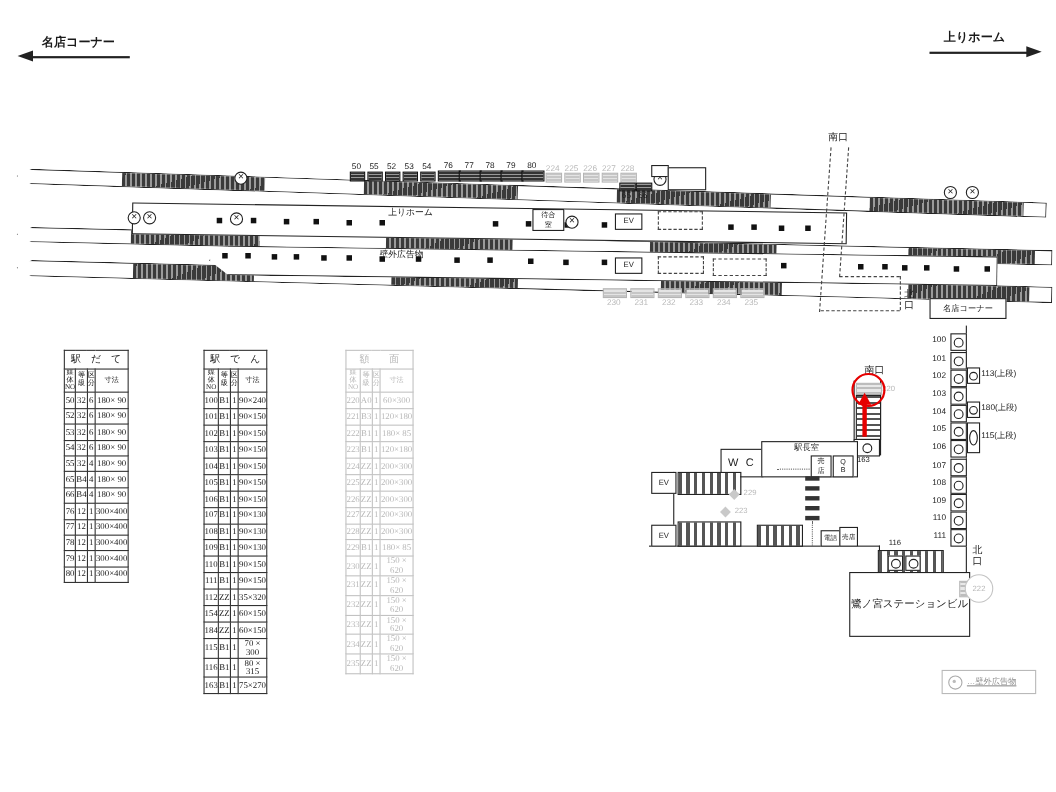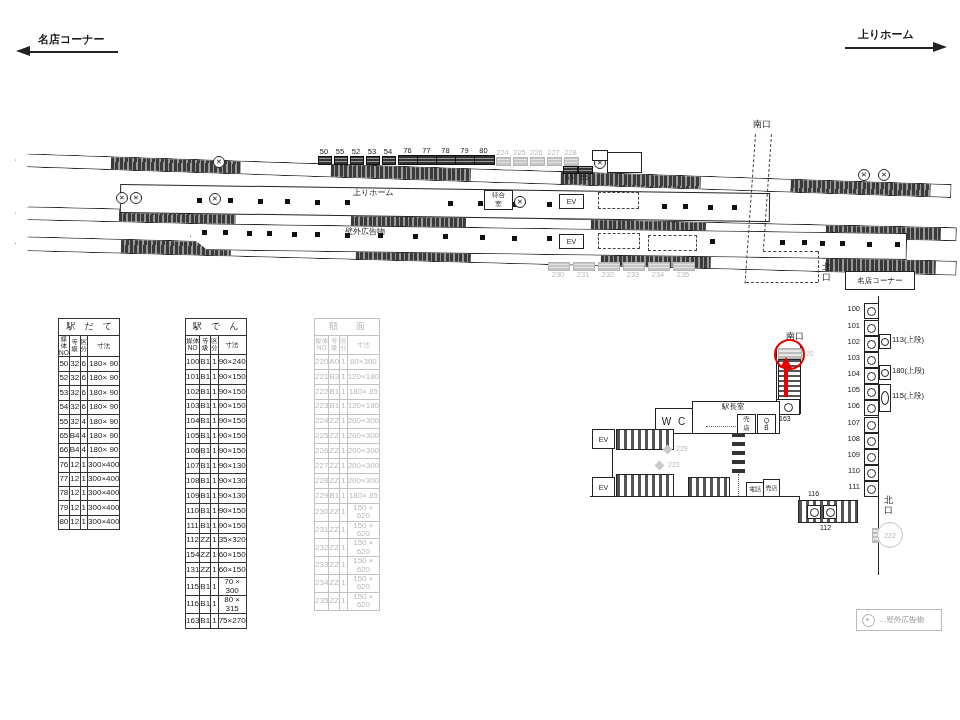--- a/index.html
+++ b/index.html
@@ -29,21 +29,21 @@
   .dashh{position:absolute;height:0;border-top:1.5px dashed #444;}
   .dotv{position:absolute;width:0;border-left:1px dotted #666;}
   .doth{position:absolute;height:0;border-top:1px dotted #666;}
   .stairH{position:absolute;border:1px solid #222;background:repeating-linear-gradient(90deg,#555 0 3px,#fff 3px 7px);}
   .stairV{position:absolute;border:1px solid #222;background:repeating-linear-gradient(180deg,#555 0 2px,#fff 2px 5px);}
   .grayhatch{position:absolute;background:repeating-linear-gradient(0deg,#bdbdbd 0 2px,#e8e8e8 2px 4px);border:1px solid #b5b5b5;}
   .gtxt{color:#b9b9b9;}
   .circle{position:absolute;border:1px solid #222;border-radius:50%;background:#fff;}
   .wedge{position:absolute;width:7px;height:7px;background:#c9c9c9;transform:rotate(45deg);}
   .tableWrap{position:absolute;}
-  .tableWrap table{border-collapse:collapse;table-layout:fixed;}
+  .tableWrap table{border-collapse:collapse;table-layout:fixed;font-family:Liberation Serif, serif;}
   .tableWrap td{border:1px solid #333;font-size:8px;text-align:center;padding:0;line-height:1.05;
                 overflow:hidden;white-space:pre-line;}
   .tableWrap .ttl{font-size:9px;height:16px;}
   .tableWrap .hdr{font-size:6.5px;height:18px;}
   .tableWrap.grayt td{color:#b8b8b8;border-color:#c2c2c2;}
   .arrowheadL{position:absolute;width:0;height:0;border-top:5px solid transparent;border-bottom:5px solid transparent;border-right:14px solid #222;}
   .arrowheadR{position:absolute;width:0;height:0;border-top:5px solid transparent;border-bottom:5px solid transparent;border-left:14px solid #222;}
   .redcircle{position:absolute;width:27px;height:27px;border:2.5px solid #e60000;border-radius:50%;z-index:9;}
   .redline{position:absolute;width:3.5px;background:#e60000;z-index:9;}
   .redhead{position:absolute;width:0;height:0;border-left:6px solid transparent;border-right:6px solid transparent;border-bottom:11px solid #e60000;z-index:9;}
@@ -382,21 +382,21 @@
               <td style="width: 18px; height: 13.9px;">1</td>
               <td style="width: 57px; height: 13.9px;">35×320</td>
             </tr>
             <tr>
               <td style="width: 26px; height: 13.9px;">154</td>
               <td style="width: 20px; height: 13.9px;">ZZ</td>
               <td style="width: 18px; height: 13.9px;">1</td>
               <td style="width: 57px; height: 13.9px;">60×150</td>
             </tr>
             <tr>
-              <td style="width: 26px; height: 13.9px;">131</td>
+              <td style="width: 26px; height: 13.9px;">184</td>
               <td style="width: 20px; height: 13.9px;">ZZ</td>
               <td style="width: 18px; height: 13.9px;">1</td>
               <td style="width: 57px; height: 13.9px;">60×150</td>
             </tr>
             <tr>
               <td style="width: 26px; height: 13.9px;">115</td>
               <td style="width: 20px; height: 13.9px;">B1</td>
               <td style="width: 18px; height: 13.9px;">1</td>
               <td style="width: 57px; height: 13.9px;">70 × 300</td>
             </tr>
@@ -626,27 +626,28 @@
     <div class="stairH" style="left:798px;top:500px;width:58px;height:21px;">
       <div class="boxed" style="left:8px;top:4px;width:12px;height:12px;border-width:1px;">
         <div class="circle" style="position:static;width:7px;height:7px;"></div>
       </div>
       <div class="boxed" style="left:24px;top:4px;width:12px;height:12px;border-width:1px;">
         <div class="circle" style="position:static;width:7px;height:7px;"></div>
       </div>
     </div>
     <div class="txt" style="left:820px;top:524px;font-size:7px;">112</div>
 
+    <div class="boxed" style="left:772px;top:520px;width:108px;height:57px;font-size:9.5px;">鷺ノ宮ステーションビル</div>
 
     <div class="grayhatch" style="left:872px;top:528px;width:8px;height:13px;"></div>
     <div class="circle" style="left:877px;top:522px;width:24px;height:24px;border-color:#c4c4c4;display:flex;align-items:center;justify-content:center;">
       <span class="gtxt" style="font-size:7px;">222</span>
     </div>
   </div>
 
   <div class="abs" style="left:856px;top:609px;width:86px;height:22px;border:1px solid #b9b9b9;display:flex;align-items:center;gap:4px;padding-left:5px;box-sizing:border-box;">
     <span style="width:11px;height:11px;border:1.3px solid #aaa;border-radius:50%;display:inline-block;position:relative;">
       <span style="position:absolute;left:3px;top:3px;width:3px;height:3px;background:#bbb;border-radius:50%;"></span>
     </span>
-    <span style="font-size:7.5px;color:#8f8f8f;">…壁外広告物</span>
+    <span style="font-size:7.5px;color:#8f8f8f;text-decoration:underline;">…壁外広告物</span>
   </div>
 
 </div>
 
 </body></html>

